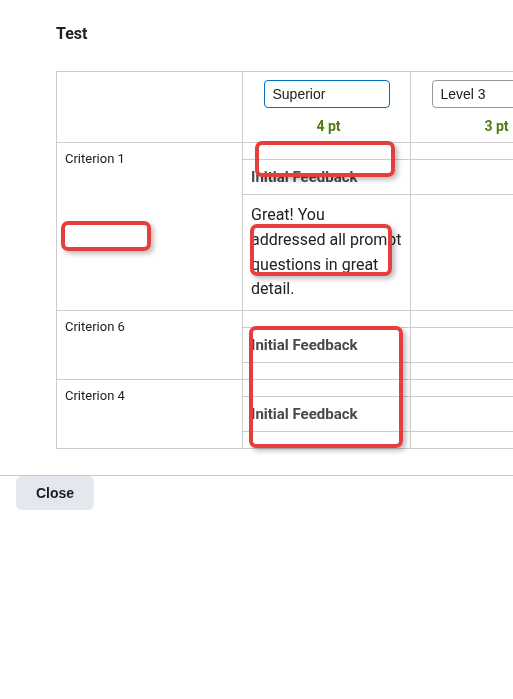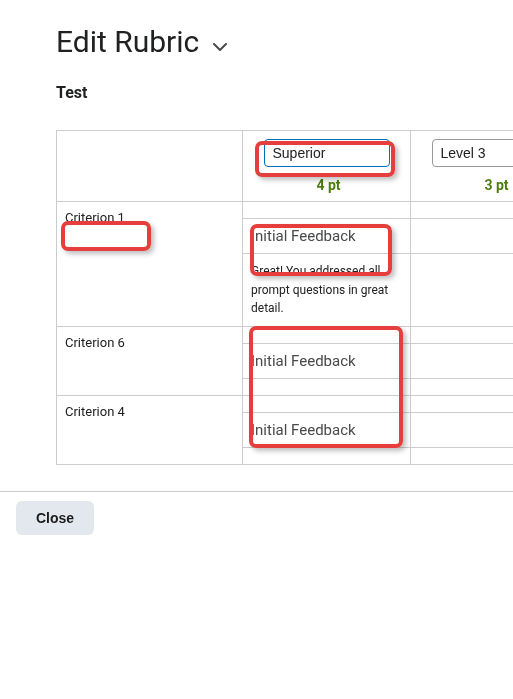--- a/index.html
+++ b/index.html
@@ -82,26 +82,26 @@
       font-size: 13px;
       height: 36px;
     }
     .desc-cell {
       padding: 12px;
       min-height: 56px;
     }
     .ifb-head {
       padding: 6px 12px;
       font-size: 15px;
-      font-weight: 400;
+      font-weight: 700;
       color: #49494a;
     }
     .ifb-text {
       padding: 12px;
-      font-size: 12px;
+      font-size: 16px;
       line-height: 1.55;
       min-height: 40px;
     }
     .ifb-text.tall {
       min-height: 120px;
     }
     
     .callout {
       position: absolute;
       border: 4px solid #e63d3d;
@@ -112,21 +112,21 @@
     }
     
     .footer {
       position: absolute;
       left: 0;
       right: 0;
       bottom: 0;
       height: 54px;
       border-top: 1px solid #ccc;
       display: flex;
-      align-items: center;
+      align-items: flex-start;
       padding-left: 16px;
       background: #fff;
     }
     .close-btn {
       background: #e3e8ef;
       color: #1b1b1b;
       font-size: 14px;
       font-weight: 700;
       padding: 9px 20px;
       border-radius: 6px;
@@ -137,28 +137,20 @@
     .arrow-svg {
       position: absolute;
       pointer-events: none;
     }
   </style>
 </head>
 <body>
 
 <div class="page">
 
-  <div class="title-row">
-    <span class="title">Edit Rubric</span>
-    <span class="chevron">
-      <svg width="14" height="9" viewBox="0 0 14 9">
-        <path d="M1 1 L7 7 L13 1" fill="none" stroke="#494c4e" stroke-width="2" stroke-linecap="round" stroke-linejoin="round"></path>
-      </svg>
-    </span>
-  </div>
 
   <div class="rubric-name">Test</div>
 
   <table class="rubric-table">
     <colgroup>
       <col class="col-criteria">
       <col class="col-level">
       <col class="col-level">
     </colgroup>
     <tbody>

